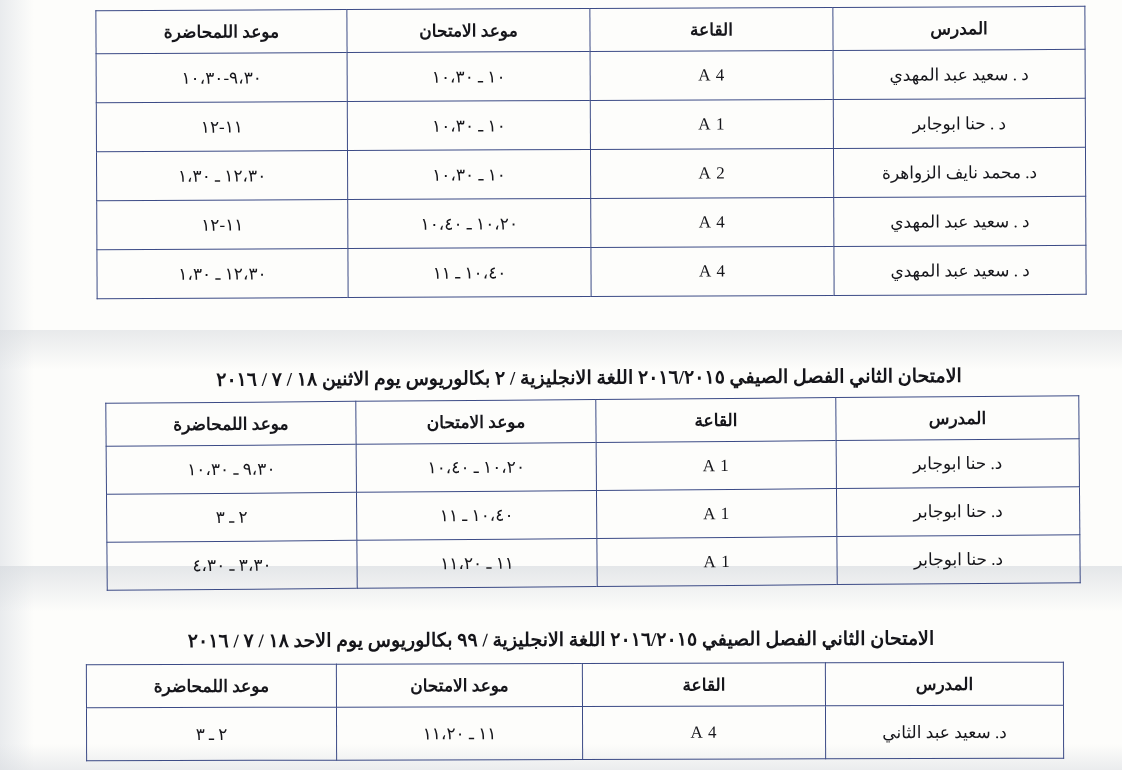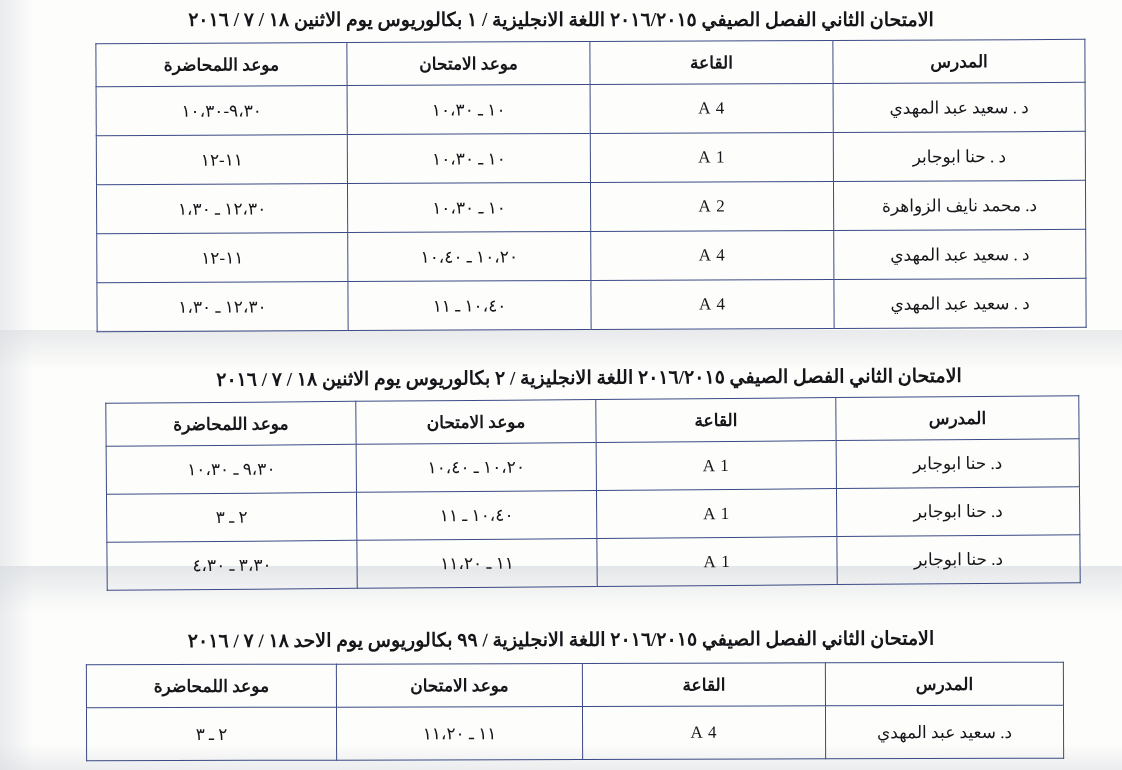--- a/index.html
+++ b/index.html
@@ -112,21 +112,20 @@
 <body>
 
 <div class="page">
 
   <div class="scan-shade shade-left"></div>
   <div class="scan-shade shade-a"></div>
   <div class="scan-shade shade-b"></div>
   <div class="scan-shade shade-c"></div>
 
   <section class="block" id="block1">
-    <div class="title">الامتحان الثاني الفصل الصيفي ٢٠١٦/٢٠١٥ اللغة الانجليزية / ١ بكالوريوس يوم الاثنين ١٨ / ٧ / ٢٠١٦</div>
     <table class="sched">
       <colgroup>
         <col class="col-teacher">
           <col class="col-hall">
           <col class="col-exam">
           <col class="col-lecture">
       </colgroup>
       <thead>
         <tr>
           <th>المدرس</th>
@@ -222,21 +221,21 @@
       <thead>
         <tr>
           <th>المدرس</th>
           <th>القاعة</th>
           <th>موعد الامتحان</th>
           <th>موعد اللمحاضرة</th>
         </tr>
       </thead>
       <tbody>
         <tr>
-          <td>د. سعيد عبد المهدي</td>
+          <td>د. سعيد عبد الثاني</td>
           <td class="hall-cell">A 4</td>
           <td>١١ ـ ١١،٢٠</td>
           <td>٢ ـ ٣</td>
         </tr>
       </tbody>
     </table>
   </section>
 
 </div>
 

